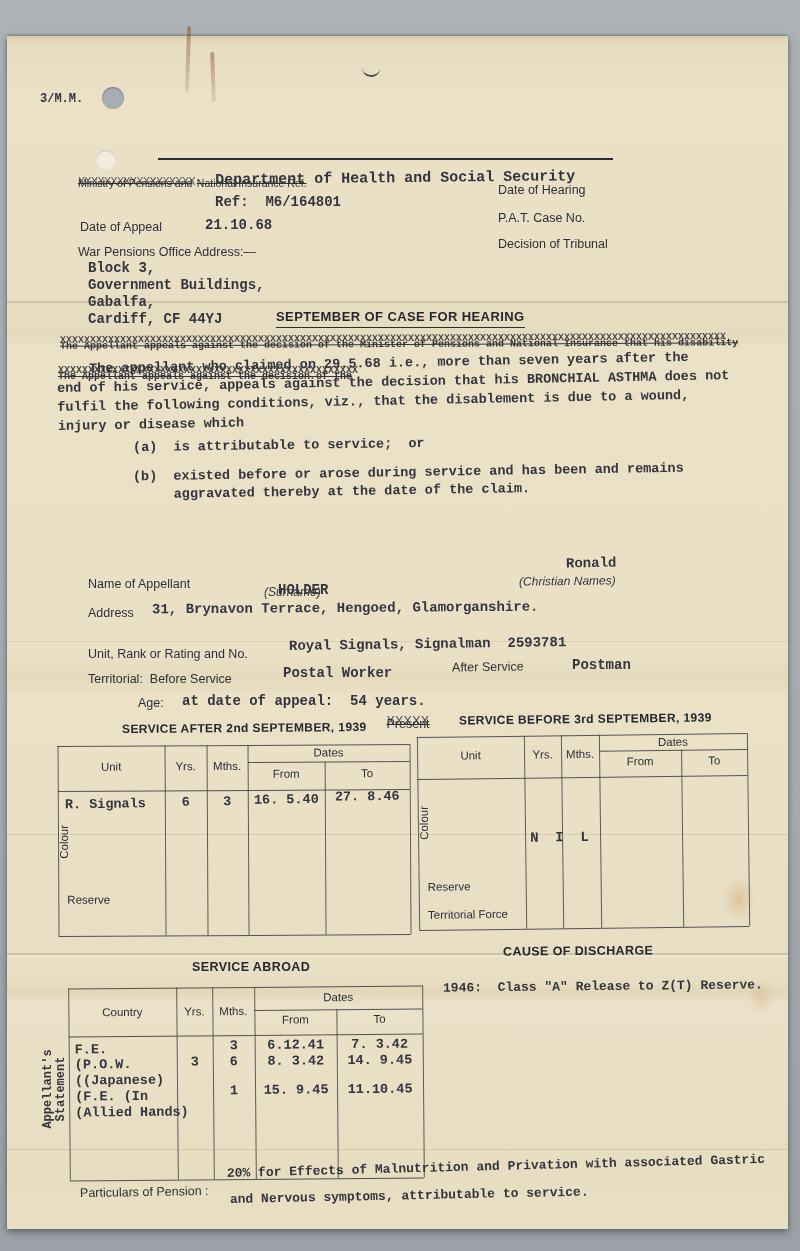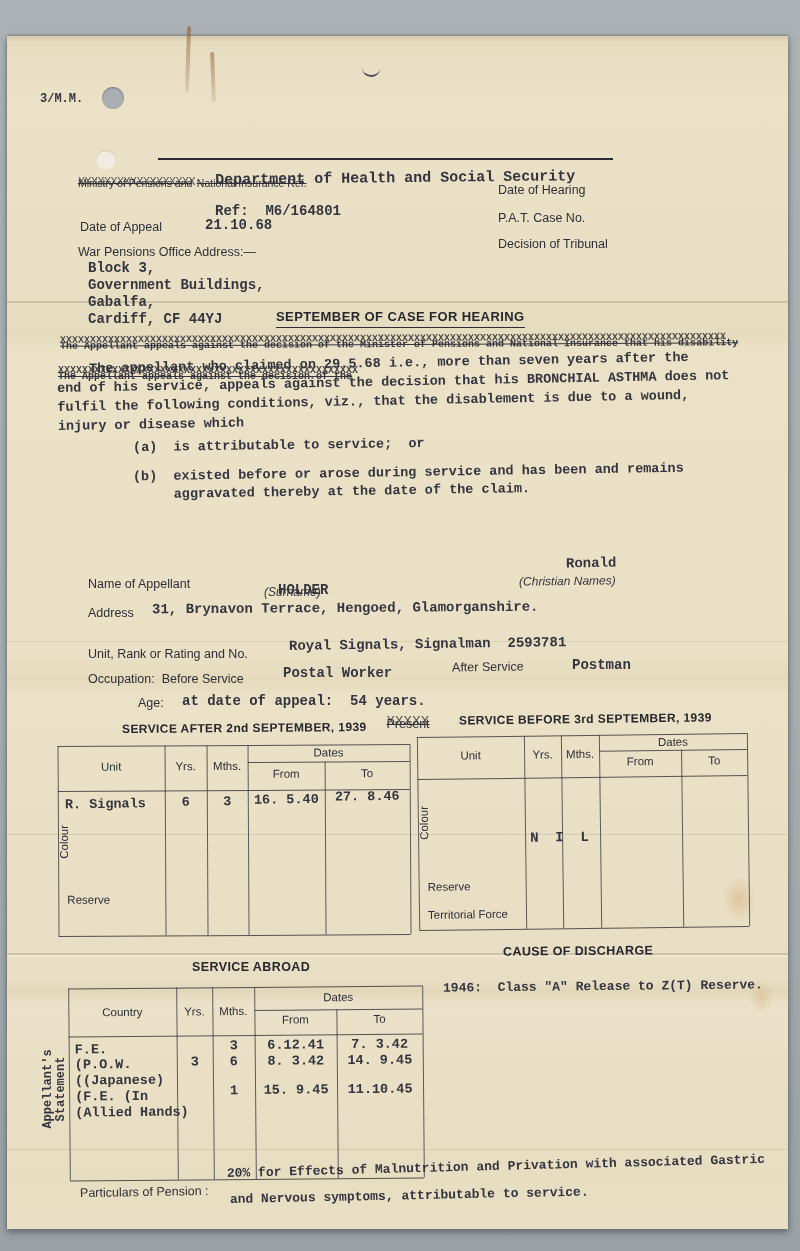--- a/index.html
+++ b/index.html
@@ -65,21 +65,21 @@
   
   <div class="ln" style="left:158px;top:158px;width:455px;height:2.4px;background:#2c2d34;"></div>
 
   
   <div class="abs" style="left:78px;top:176px;line-height:11.5px;">
     <div class="xw"><span class="f f10 strike">Ministry of Pensions and</span>
       <span class="xo f f10" style="letter-spacing:-.5px;">XXXXXXXXXXXXXXXXXX</span></div>
     <div class="xw"><span class="f f10 strike">National Insurance Ref.</span></div>
   </div>
   <div class="abs t t15" style="left:215px;top:172px;transform:rotate(-0.6deg);transform-origin:left top;">Department of Health and Social Security</div>
-  <div class="abs t t14" style="left:215px;top:194px;margin-top:9px;">Ref:  M6/164801</div>
+  <div class="abs t t14" style="left:215px;top:194px;">Ref:  M6/164801</div>
   <div class="abs f f12" style="left:498px;top:183px;">Date of Hearing</div>
   <div class="abs f f12" style="left:498px;top:211px;">P.A.T. Case No.</div>
   <div class="abs f f12" style="left:498px;top:237px;">Decision of Tribunal</div>
   <div class="abs f f12" style="left:80px;top:220px;">Date of Appeal</div>
   <div class="abs t t14" style="left:205px;top:217px;">21.10.68</div>
   <div class="abs f f12" style="left:78px;top:245px;">War Pensions Office Address:—</div>
   <div class="abs" style="left:88px;top:260px;line-height:17px;">
     <div class="t t14">Block 3,</div>
     <div class="t t14">Government Buildings,</div>
     <div class="t t14">Gabalfa,</div>
@@ -117,21 +117,21 @@
   
   <div class="abs f f12" style="left:88px;top:577px;text-align:right;">Name of Appellant</div>
   <div class="abs t t14" style="left:278px;top:562px;margin-top:20px;">HOLDER</div>
   <div class="abs f fit" style="left:264px;top:585px;">(Surname)</div>
   <div class="abs t t14" style="left:566px;top:555px;transform:rotate(-1deg);">Ronald</div>
   <div class="abs f fit" style="left:519px;top:574px;transform:rotate(-0.8deg);">(Christian Names)</div>
   <div class="abs f f12" style="left:88px;top:606px;">Address</div>
   <div class="abs t t14" style="left:152px;top:600px;transform:rotate(-0.4deg);">31, Brynavon Terrace, Hengoed, Glamorganshire.</div>
   <div class="abs f f12" style="left:88px;top:647px;">Unit, Rank or Rating and No.</div>
   <div class="abs t t14" style="left:289px;top:636px;transform:rotate(-0.8deg);">Royal Signals, Signalman  2593781</div>
-  <div class="abs f f12" style="left:88px;top:672px;">Occupation:  Before Service</div>
+  <div class="abs f f12" style="left:88px;top:672px;">Territorial:  Before Service</div>
   <div class="abs t t14" style="left:283px;top:665px;">Postal Worker</div>
   <div class="abs f f12" style="left:452px;top:660px;transform:rotate(-0.8deg);">After Service</div>
   <div class="abs t t14" style="left:572px;top:657px;">Postman</div>
   <div class="abs xw" style="left:88px;top:696px;">
     <span class="f f12 strike">Present</span>
     <span class="xo f f12" style="letter-spacing:.2px;">XXXXX</span>
   </div>
   <div class="abs f f12" style="left:138px;top:696px;">Age:</div>
   <div class="abs t t14" style="left:182px;top:693px;">at date of appeal:  54 years.</div>
 

